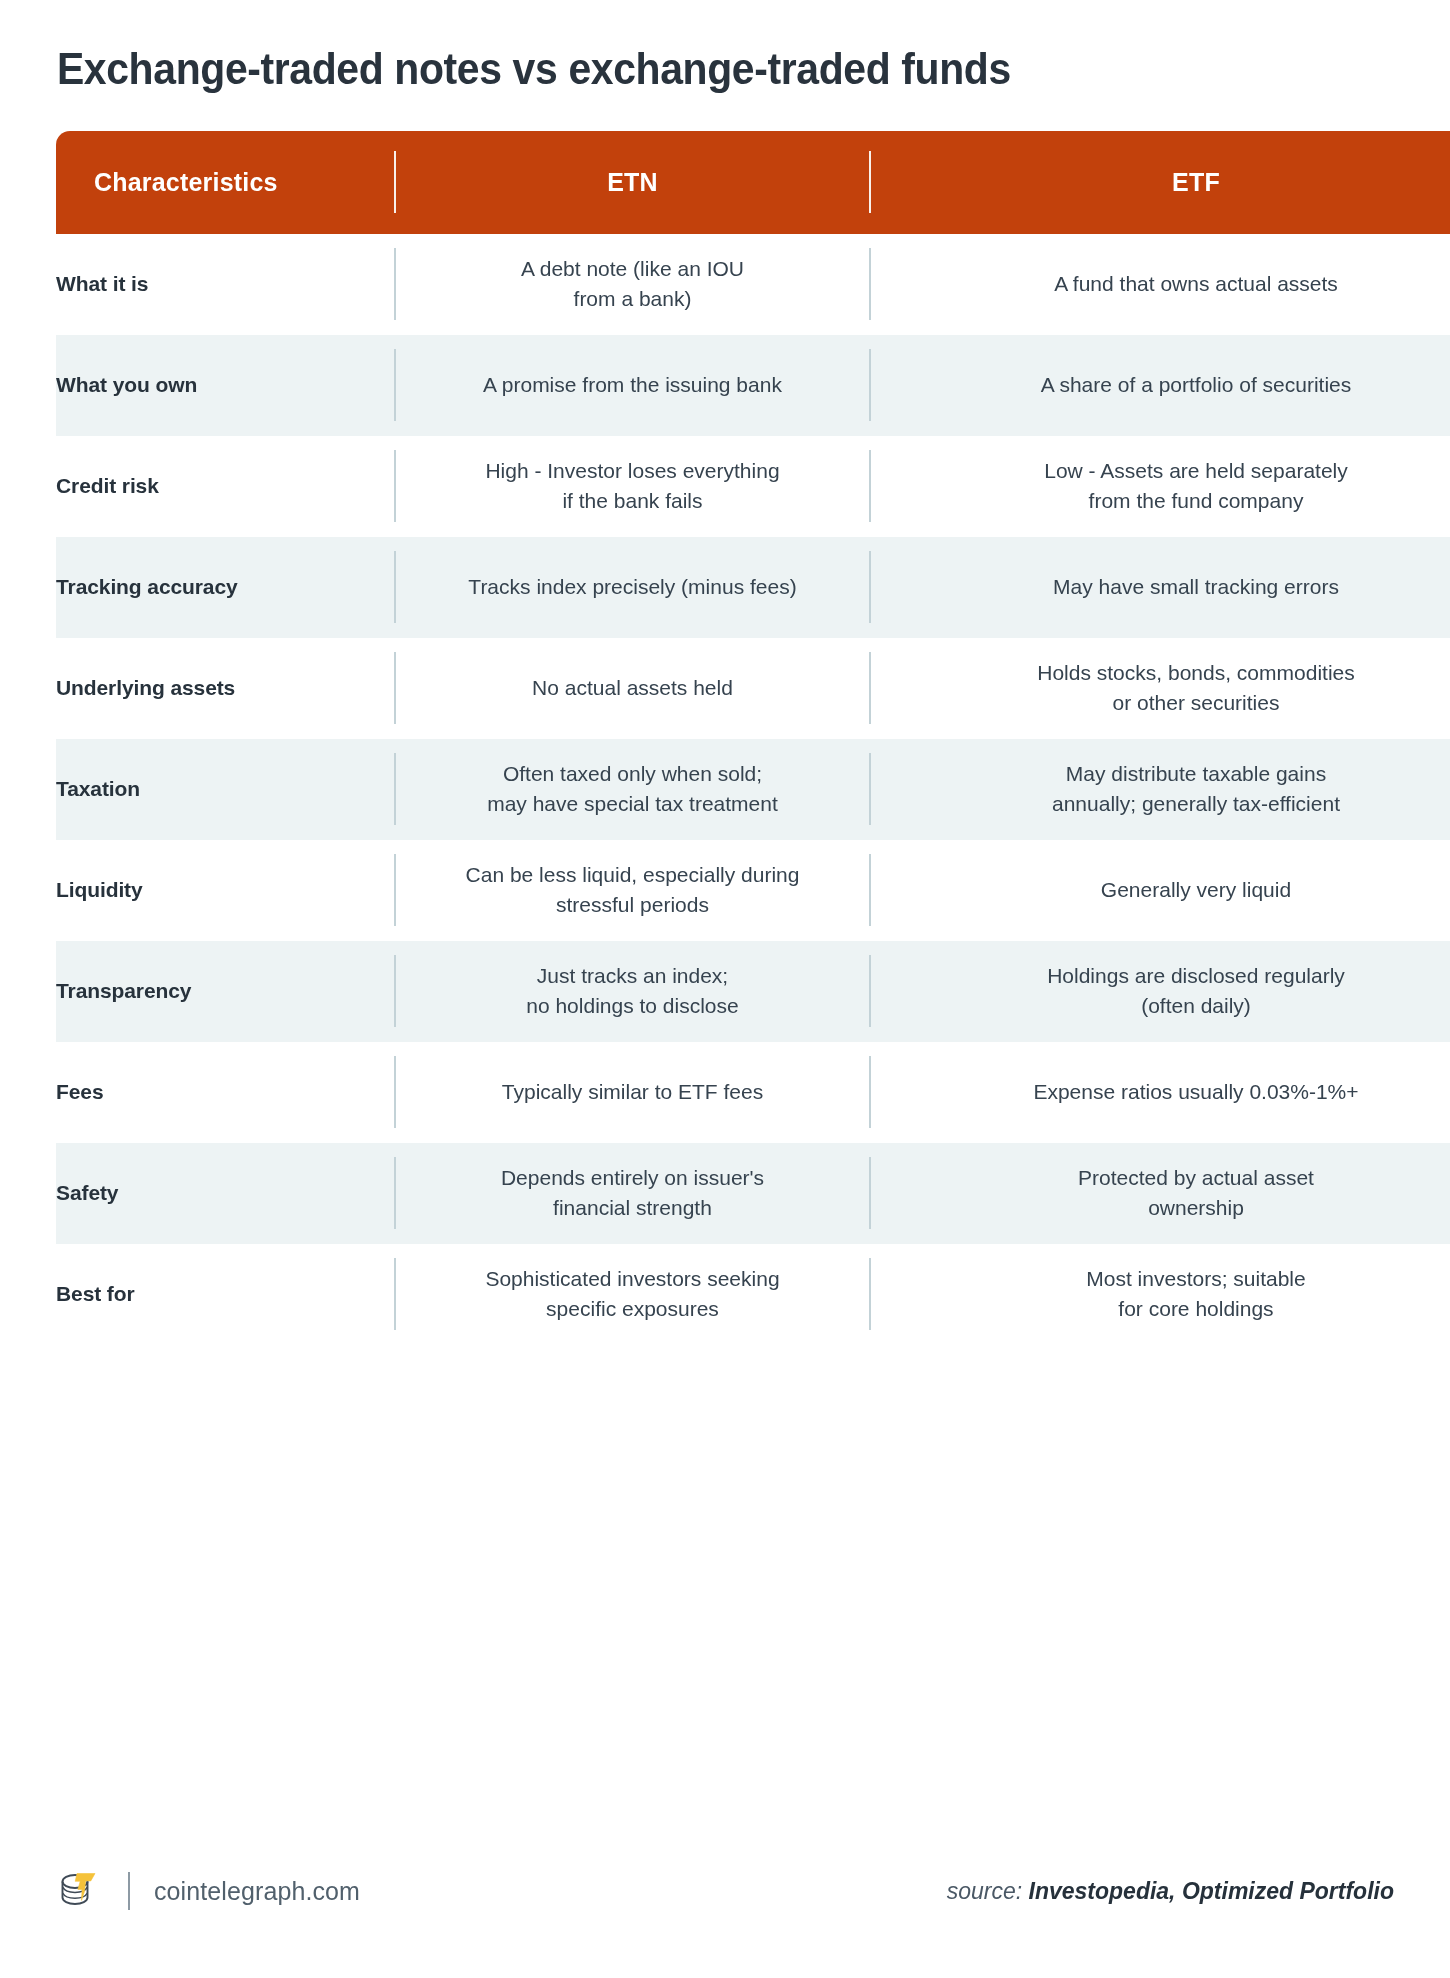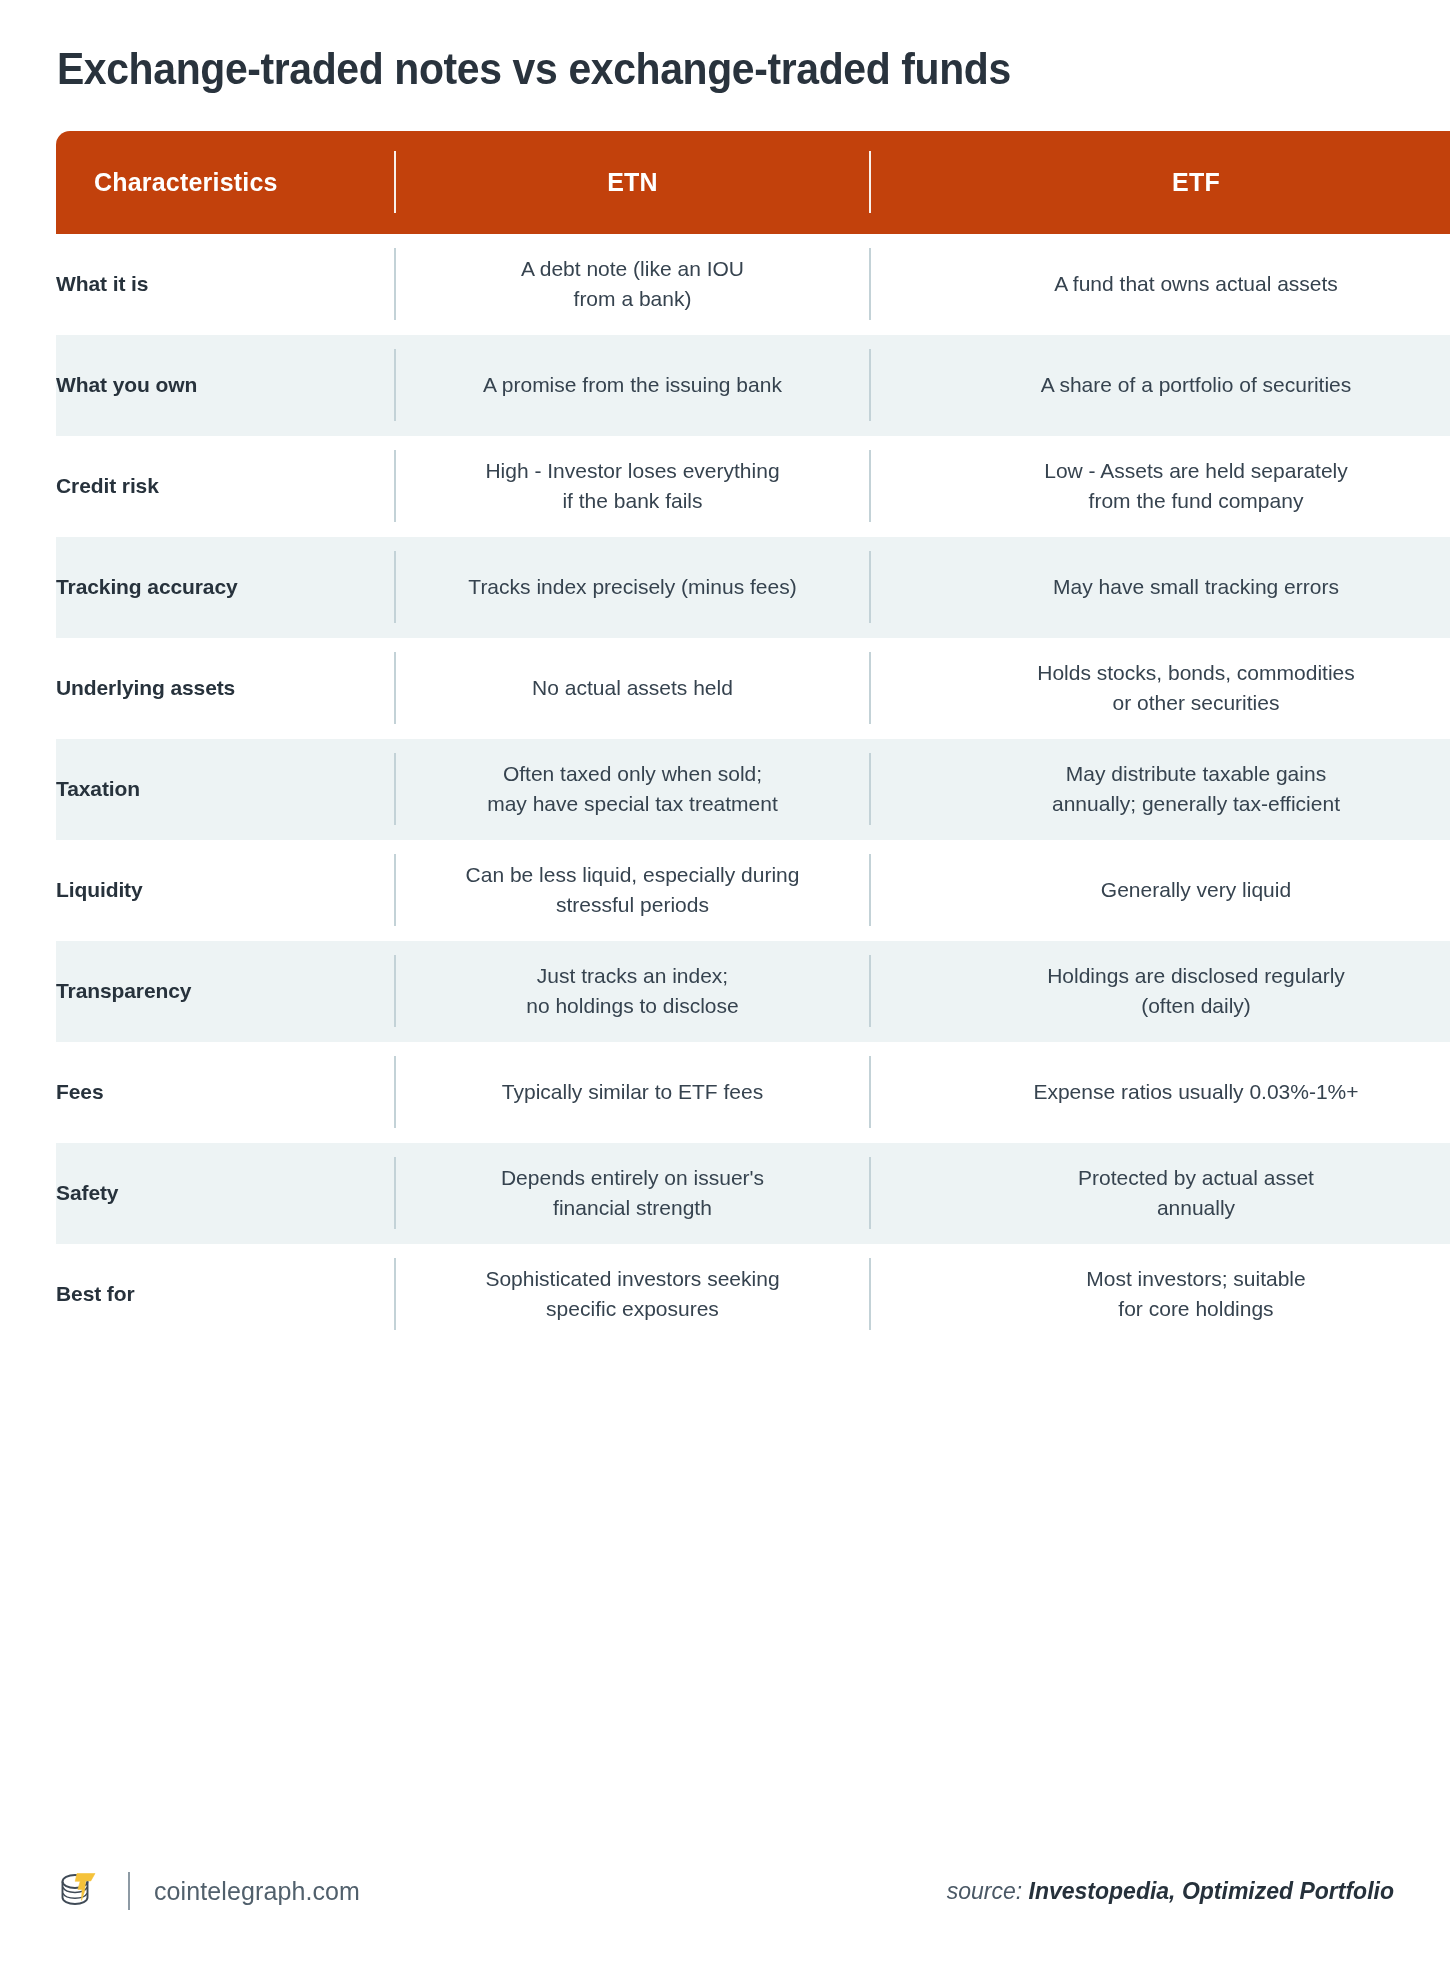--- a/index.html
+++ b/index.html
@@ -374,21 +374,21 @@
               <div>
                 <span>Depends entirely on issuer's</span>
                 <span>financial strength</span>
               </div>
             </div>
           </td>
           <td class="val-cell">
             <div class="inner">
               <div>
                 <span>Protected by actual asset</span>
-                <span>annually</span>
+                <span>ownership</span>
               </div>
             </div>
           </td>
         </tr>
         <tr class="plain">
           <td class="char-cell">Best for</td>
           <td class="val-cell">
             <div class="inner">
               <div>
                 <span>Sophisticated investors seeking</span>

